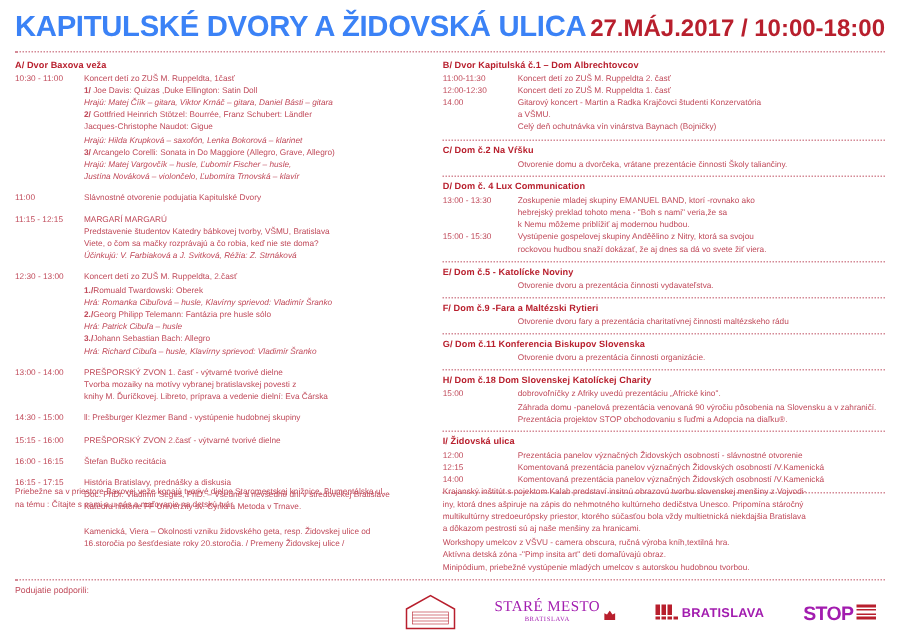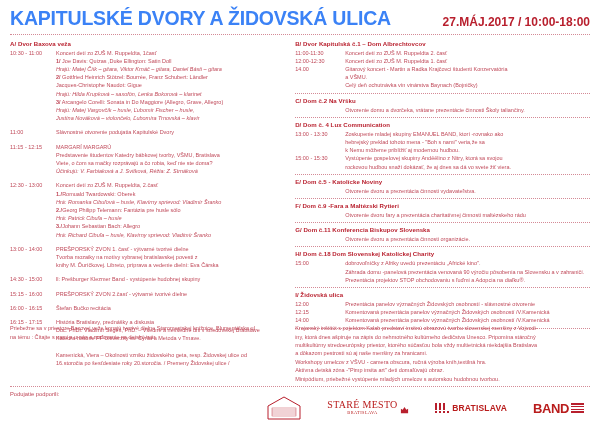--- a/index.html
+++ b/index.html
@@ -13,21 +13,21 @@
   }
   .poster{width:600px;height:425px;position:relative;box-sizing:border-box;padding:0 10px;}
 
   
   .header{display:flex;align-items:flex-end;justify-content:space-between;padding-top:9px;}
   .title{
     font-size:19.5px;font-weight:bold;letter-spacing:-0.2px;
     color:#3b82f6;line-height:1;white-space:nowrap;
   }
   .datetime{
-    font-size:12px;font-weight:bold;color:#b81f2d;line-height:1;
+    font-size:16px;font-weight:bold;color:#b81f2d;line-height:1;
     white-space:nowrap;padding-bottom:1px;
   }
   .hrule{
     border-top:1px dotted #d48a96;
     margin-top:5px;height:0;
   }
 
   
   .cols{display:flex;margin-top:5px;}
   .col-left{width:290px;padding-right:6px;box-sizing:border-box;}
@@ -51,21 +51,21 @@
 
   .dotline{border-top:1px dotted #d48a96;margin:3px 0 3px 0;height:0;}
 
   
   .bottom{position:absolute;left:10px;right:10px;bottom:0;}
   .bottomtxt{font-size:5.5px;line-height:8.4px;color:#c04a5a;}
   .bottomtxt .ln{display:block;white-space:nowrap;}
   .support{font-size:5.8px;color:#c04a5a;margin-top:4px;}
 
   .logos{display:flex;align-items:center;justify-content:flex-end;gap:26px;margin-top:-6px;padding-right:6px;height:34px;}
-  .logo{display:flex;align-items:center;color:#b91c1c;justify-content:center;}
+  .logo{display:flex;align-items:center;color:#a21caf;justify-content:center;}
 
   .logo-kd{position:relative;width:34px;height:24px;}
   .logo-kd .hut{position:absolute;left:0;top:0;width:34px;height:24px;}
 
   .logo-sm{display:flex;align-items:flex-end;gap:2px;}
   .logo-sm .sm-text{font-family:"Liberation Serif", serif;line-height:1;}
   .logo-sm .sm1{font-size:10px;letter-spacing:0.3px;display:block;}
   .logo-sm .sm2{font-size:4.4px;letter-spacing:0.4px;display:block;text-align:center;margin-top:1px;}
 
   .logo-ba{display:flex;align-items:center;gap:3px;}
@@ -354,21 +354,21 @@
               <span></span>
               <span></span>
               <span></span>
               <span></span>
             </div>
         </div>
         <span class="ba-text">BRATISLAVA</span>
       </div>
 
       <div class="logo logo-bkis">
-        <span class="bk">BAND</span>
+        <span class="bk">STOP</span>
         <span class="lines">
             <span></span>
             <span></span>
             <span></span>
             <span></span>
           </span>
       </div>
     </div>
   </div>
 

